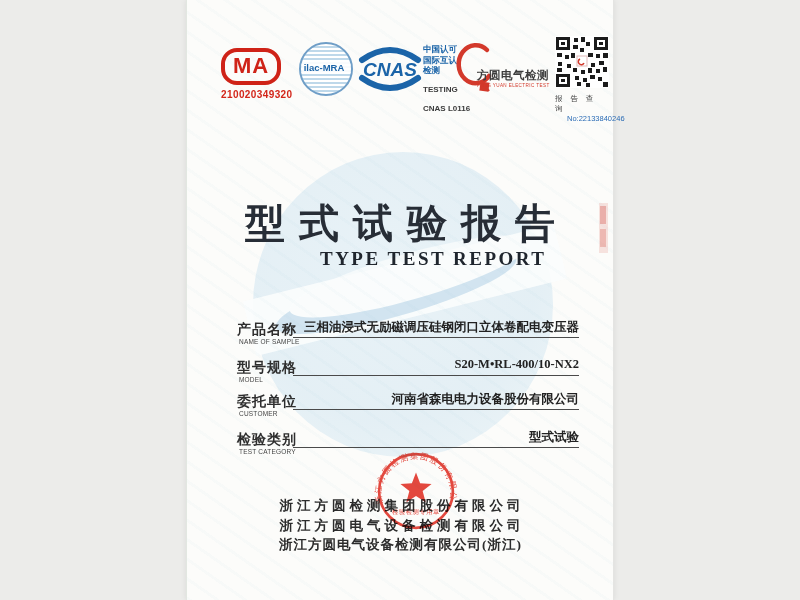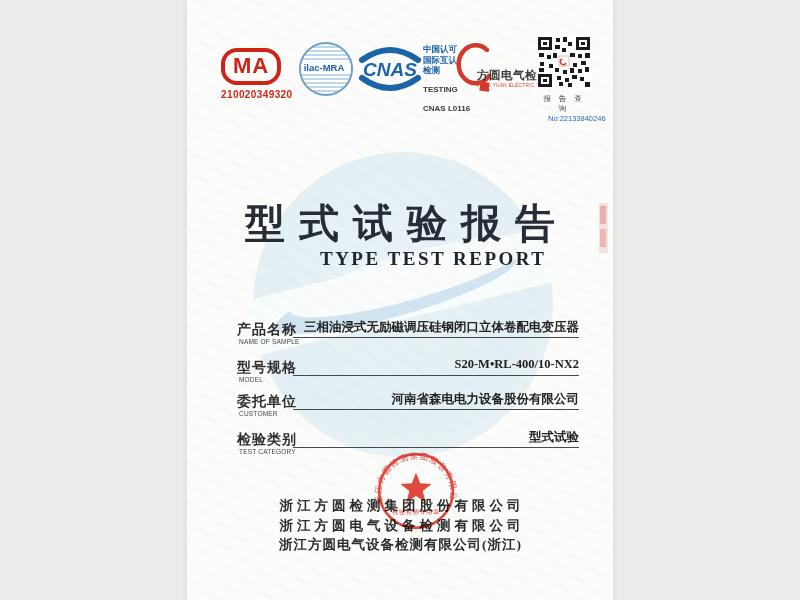--- a/index.html
+++ b/index.html
@@ -28,21 +28,21 @@
         background:repeating-linear-gradient(180deg,#ffffff 0 2px,#bed8ea 2px 4px);overflow:hidden;}
   .ilac-label{position:absolute;left:-4px;top:18px;width:54px;background:rgba(255,255,255,.9);
         color:#1b64a8;font-weight:bold;font-size:9.5px;text-align:center;font-family:"Liberation Sans",sans-serif;}
   .cnas{position:absolute;left:170px;top:46px;}
   .cnas-side{position:absolute;left:236px;top:44px;width:60px;}
   .cnas-side .zh{color:#1b64a8;font-size:8.5px;font-weight:bold;line-height:10.5px;}
   .cnas-side .en{color:#3b3b3b;font-size:8px;font-weight:bold;line-height:10px;margin-top:9px;font-family:"Liberation Sans",sans-serif;}
   .fy{position:absolute;left:266px;top:42px;width:100px;}
   .fy-name{position:absolute;left:24px;top:26px;color:#3c3c3c;font-weight:bold;font-size:11.5px;letter-spacing:.5px;}
   .fy-sub{position:absolute;left:24px;top:41px;color:#d3392b;font-size:4.6px;letter-spacing:.4px;font-family:"Liberation Sans",sans-serif;white-space:nowrap;}
-  .qr{position:absolute;left:349px;top:36px;width:56px;text-align:center;}
+  .qr{position:absolute;left:368px;top:36px;width:56px;text-align:left;}
   .qr-cap{margin-top:2px;color:#3f3f3f;font-size:7.5px;letter-spacing:3px;}
   .qr-num{color:#2a6bb5;font-size:7.5px;font-family:"Liberation Sans",sans-serif;white-space:nowrap;padding-left:12px;}
   
   .title-zh{position:absolute;left:0;top:196px;width:100%;text-align:center;z-index:2;
         color:#272d36;font-size:40px;font-weight:bold;letter-spacing:14px;text-indent:14px;}
   .title-en{position:absolute;left:0;top:248px;width:100%;text-align:center;z-index:2;
         color:#20262e;font-size:19px;font-weight:bold;letter-spacing:2.5px;text-indent:2.5px;padding-left:32px;}
   
   .field{position:absolute;left:50px;width:340px;z-index:2;}
   .flabel{position:absolute;left:0;top:0;color:#2e2e2e;font-size:14px;font-weight:600;letter-spacing:1px;white-space:nowrap;}

